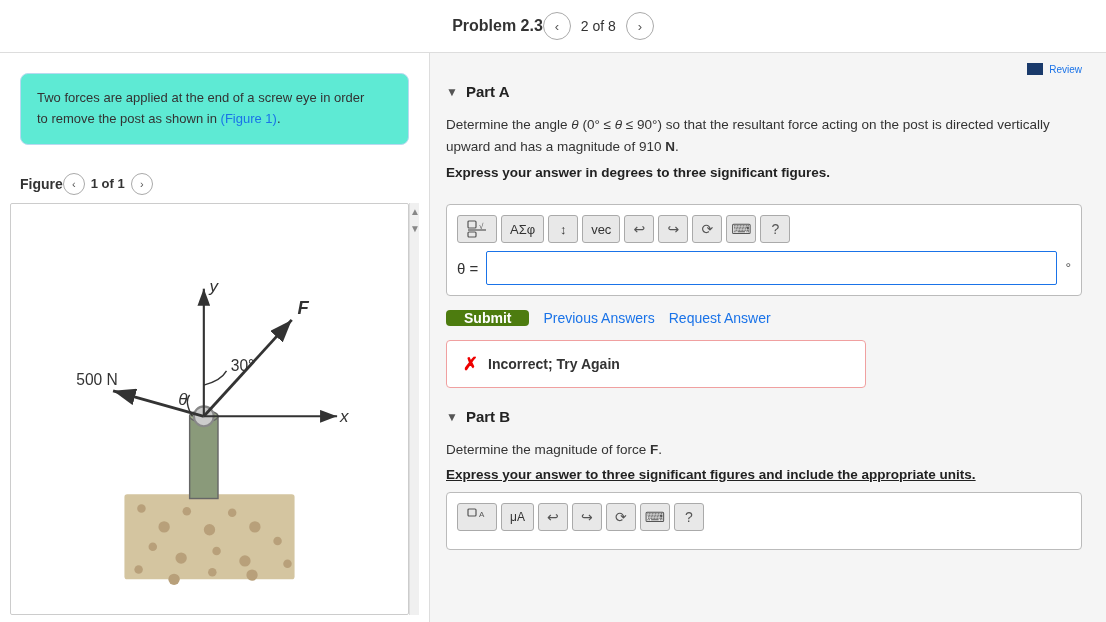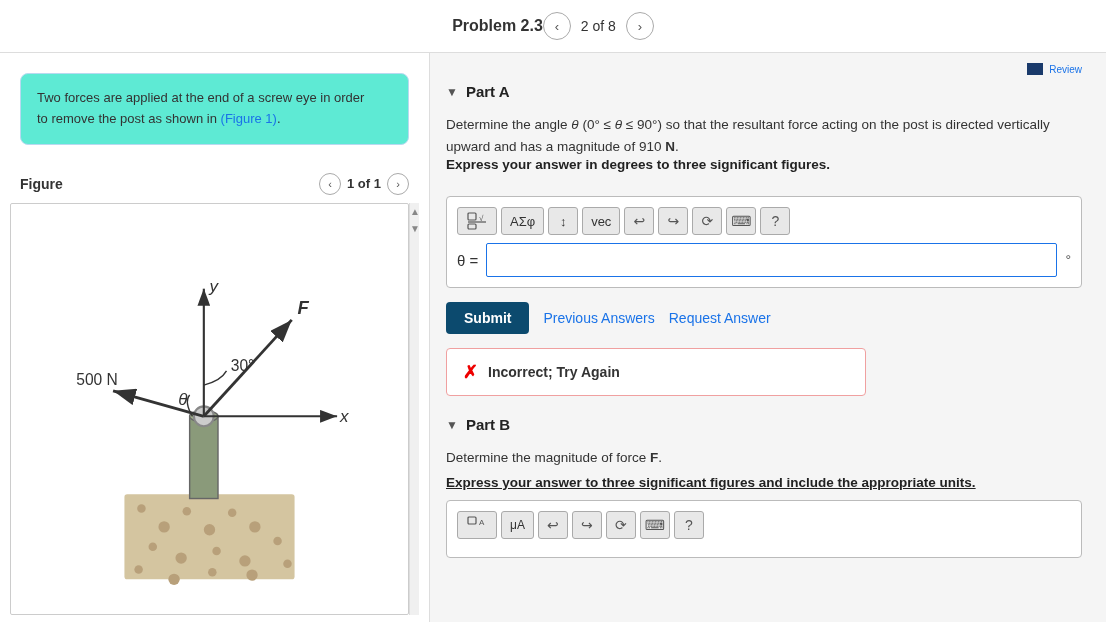--- a/index.html
+++ b/index.html
@@ -31,21 +31,21 @@
       margin: 20px; padding: 14px 16px;
       background: #5eead4; border: 1px solid #b8d9f0; border-radius: 8px;
       font-size: 13px; line-height: 1.6; color: #333;
     }
     .problem-description a { color: #1a73e8; text-decoration: none; }
 
     .figure-section {
       display: flex; flex-direction: column; flex: 1; overflow: hidden; padding: 0 10px 10px 10px;
     }
     .figure-header {
-      display: flex; align-items: center; justify-content: space-between;
+      display: flex; align-items: center; justify-content: flex-start;
       padding: 8px 10px; font-weight: bold; font-size: 14px;
     }
     .figure-nav { display: flex; align-items: center; gap: 6px; }
     .fig-nav-btn {
       width: 22px; height: 22px; border-radius: 50%; border: 1px solid #aaa;
       background: #fff; cursor: pointer; display: flex; align-items: center; justify-content: center;
       font-size: 11px; color: #555;
     }
     .fig-counter { font-size: 13px; }
 
@@ -75,21 +75,21 @@
     }
 
     
     .part-section { margin-bottom: 20px; }
     .part-header {
       display: flex; align-items: center; gap: 8px;
       font-size: 15px; font-weight: bold; margin-bottom: 14px; color: #222;
     }
     .collapse-arrow { color: #555; font-size: 12px; cursor: pointer; }
 
-    .part-question { font-size: 13.5px; line-height: 1.6; color: #333; }
+    .part-question { font-size: 13.5px; line-height: 1.6; margin-bottom: 8px; color: #333; }
     .part-question strong { font-weight: bold; }
 
     .express-line { font-size: 13.5px; font-weight: bold; margin-bottom: 24px; color: #222; }
 
     
     .math-input-container {
       background: #fff; border: 1px solid #bbb; border-radius: 4px;
       padding: 10px; margin-bottom: 14px;
     }
     .math-toolbar {
@@ -115,22 +115,22 @@
       flex: 1; height: 34px; border: 1px solid #1a73e8; border-radius: 2px;
       outline: none; padding: 4px 8px; font-size: 14px;
     }
     .degree-symbol { font-size: 14px; color: #555; }
 
     
     .action-row {
       display: flex; align-items: center; gap: 14px; margin-bottom: 14px;
     }
     .submit-btn {
-      background: #0c4a6e; color: #fff; border: none; border-radius: 4px;
-      padding: 8px 18px; font-size: 14px; cursor: pointer; font-weight: bold;
+      background: #4d7c0f; color: #fff; border: none; border-radius: 4px;
+      padding: 0 18px; font-size: 14px; cursor: pointer; font-weight: bold;
     }
     .text-link {
       color: #1a73e8; text-decoration: none; font-size: 14px; cursor: pointer;
     }
 
     
     .result-box {
       border: 1px solid #f0a0a0; border-radius: 4px; padding: 12px 16px;
       background: #fff; display: flex; align-items: center; gap: 10px;
       max-width: 420px;

